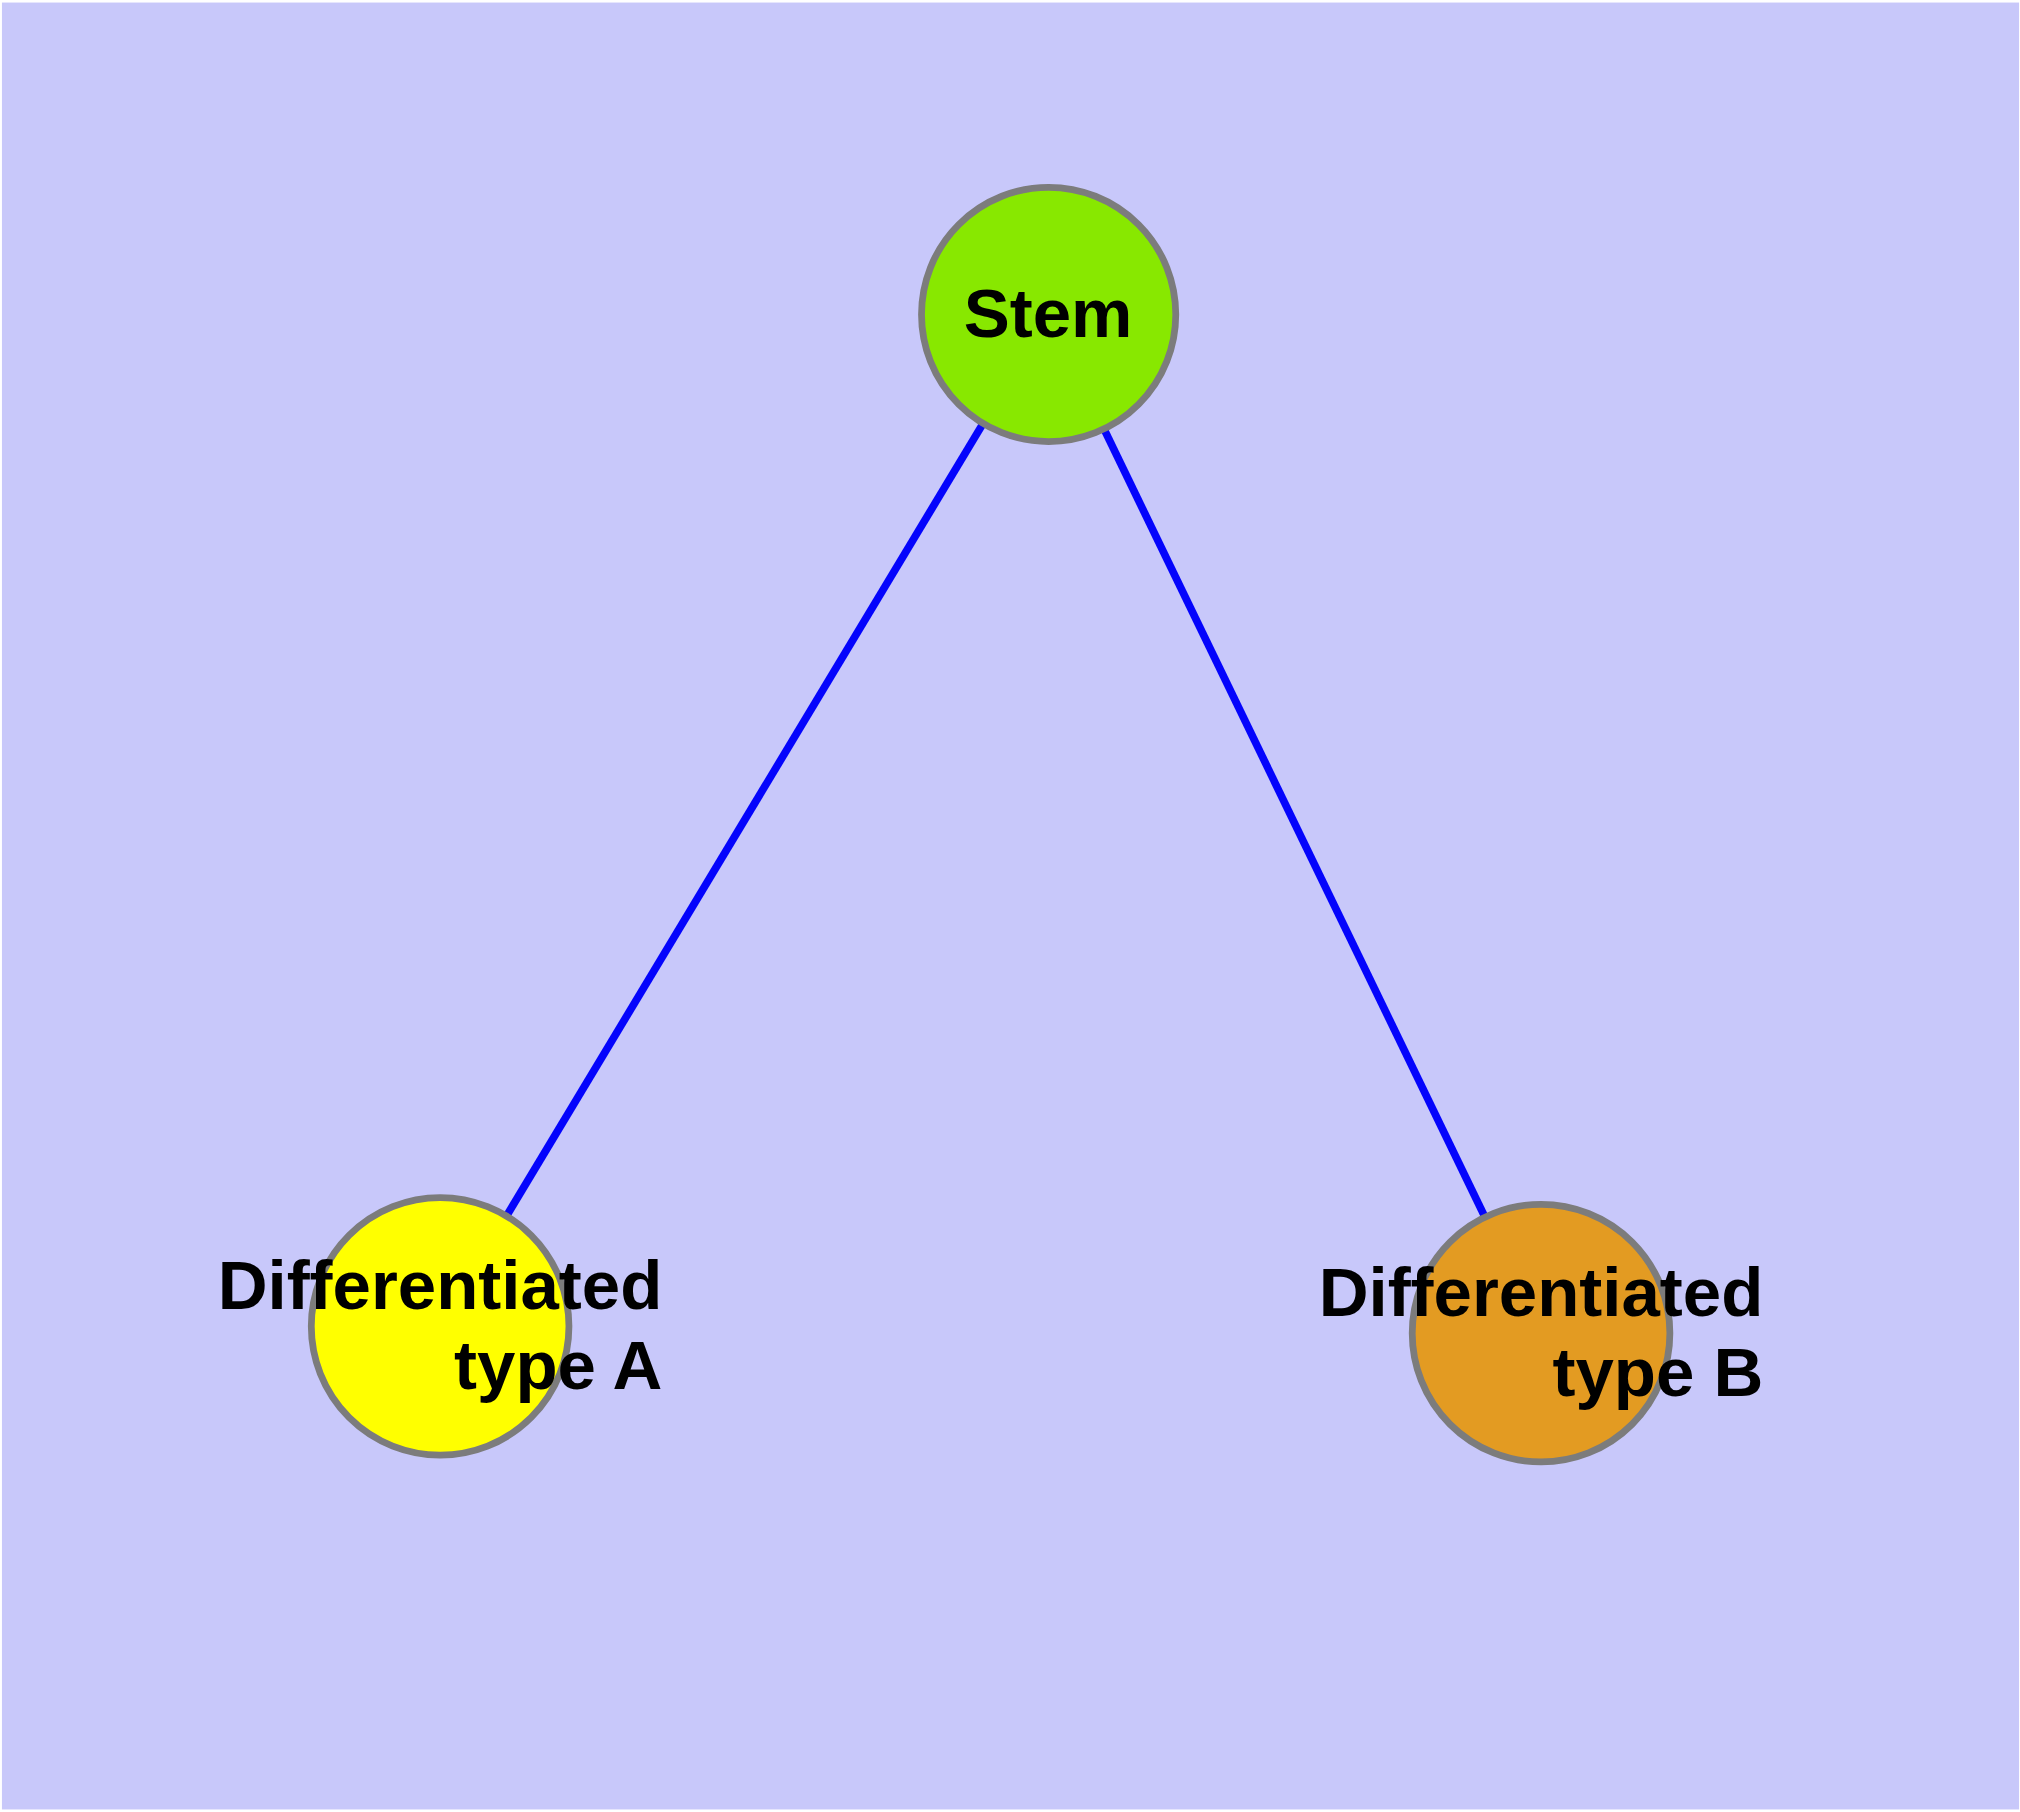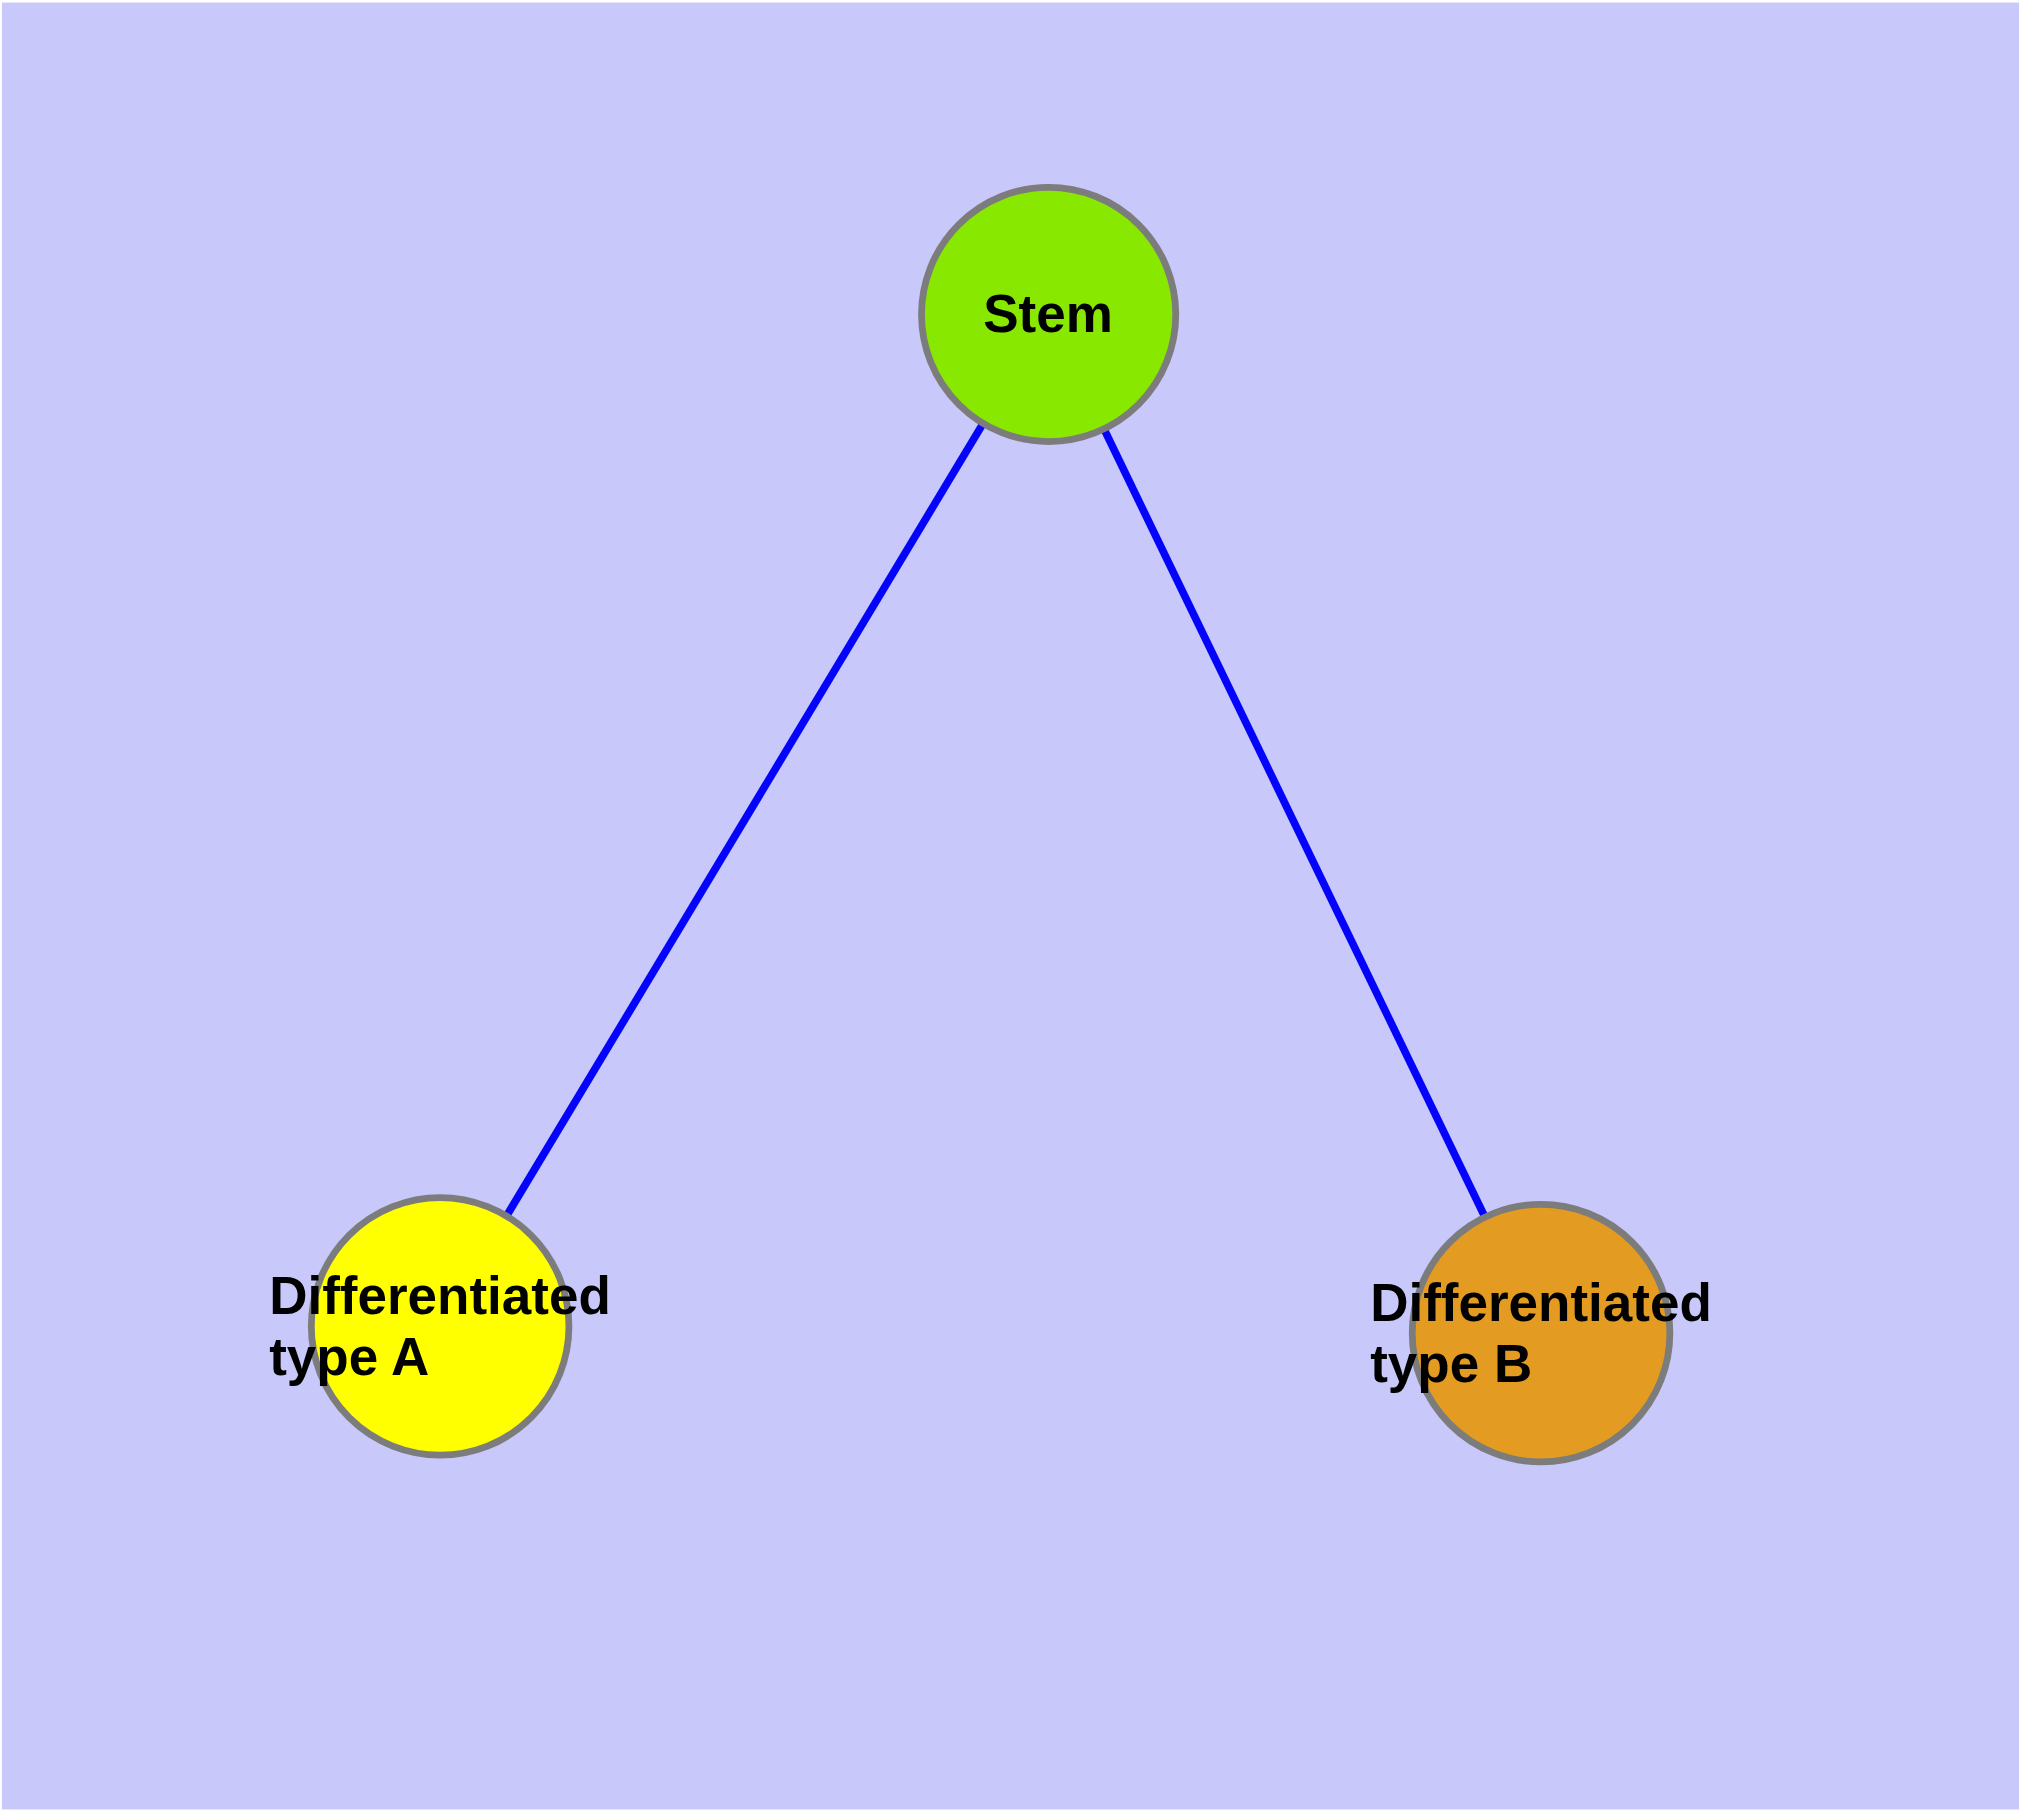--- a/index.html
+++ b/index.html
@@ -26,24 +26,24 @@
   .node {
     stroke-width: 8px;
   }
   .edge {
     stroke-linecap: butt;
   }
   .node-label {
     position: absolute;
     transform: translate(-50%, -50%);
     font-weight: bold;
-    font-size: 53px;
+    font-size: 69px;
     line-height: 1.16;
     color: #000000;
-    text-align: left;
+    text-align: right;
     white-space: pre-line;
     pointer-events: none;
   }
 </style>
 </head>
 <body>
 
 <div class="page">
 
   <svg class="diagram" viewBox="0 0 2384 2138" aria-hidden="true">

